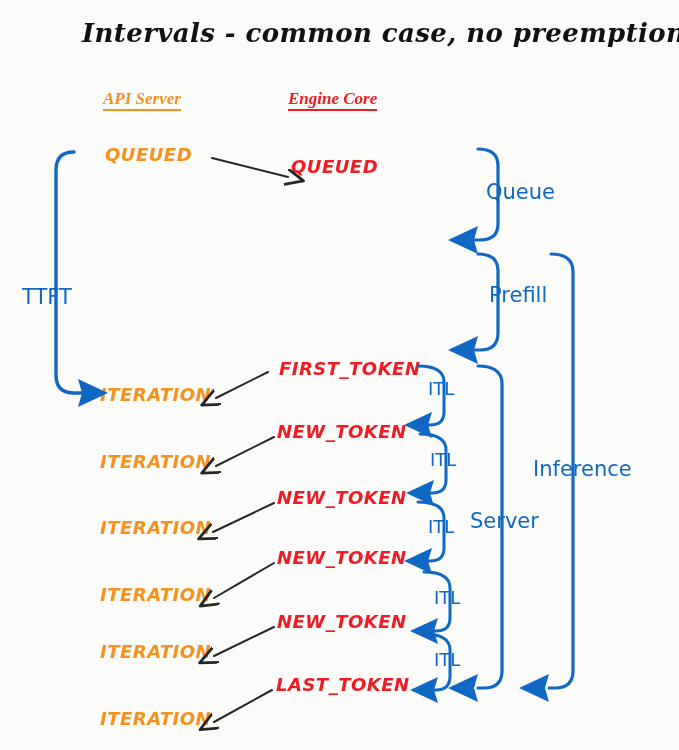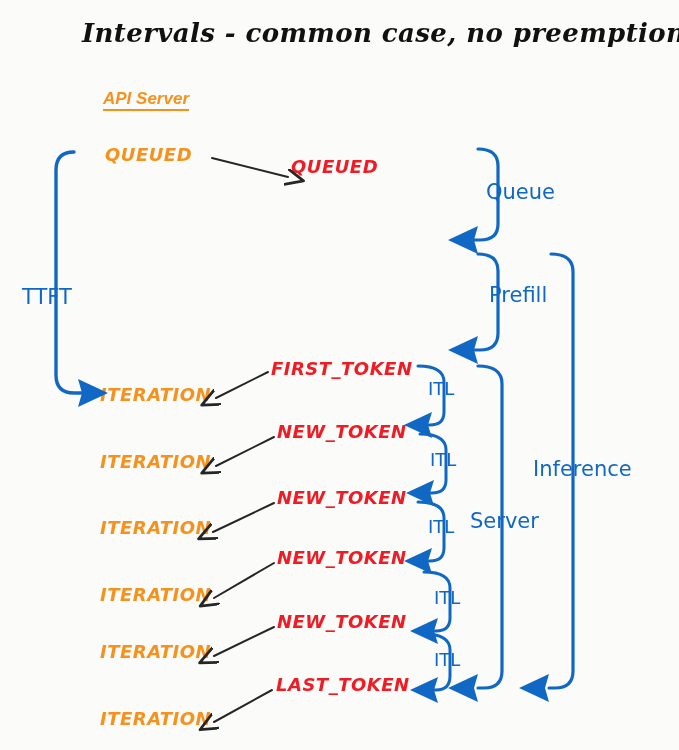--- a/index.html
+++ b/index.html
@@ -31,21 +31,21 @@
   .title {
     font-family: "DejaVu Serif", serif;
     font-style: italic;
     font-weight: 700;
     font-size: 26px;
     color: #111111;
     letter-spacing: 0.4px;
   }
   
   .colhead {
-    font-family: Liberation Sans, sans-serif;
+    font-family: Liberation Serif, serif;
     font-style: italic;
     font-weight: 700;
     font-size: 17px;
     padding-bottom: 2px;
     border-bottom: 2.5px solid currentColor;
   }
   .c-orange { color: #F5921E; }
   .c-red    { color: #EE1C25; }
 
   
@@ -68,31 +68,32 @@
   }
 </style>
 </head>
 <body>
 
 <div id="canvas">
 
   <div class="txt title" style="left:82px; top:20px;">Intervals - common case, no preemptions</div>
 
   <div class="txt colhead c-orange" style="left:103px; top:90px;">API Server</div>
+  <div class="txt colhead c-red" style="left:288px; top:90px;">Engine Core</div>
 
   <div class="txt state c-orange" style="left:105px; top:146px;">QUEUED</div>
   <div class="txt state c-orange" style="left:100px; top:386px;">ITERATION</div>
   <div class="txt state c-orange" style="left:100px; top:453px;">ITERATION</div>
   <div class="txt state c-orange" style="left:100px; top:519px;">ITERATION</div>
   <div class="txt state c-orange" style="left:100px; top:586px;">ITERATION</div>
   <div class="txt state c-orange" style="left:100px; top:643px;">ITERATION</div>
   <div class="txt state c-orange" style="left:100px; top:710px;">ITERATION</div>
 
   <div class="txt state c-red" style="left:291px; top:158px;">QUEUED</div>
-  <div class="txt state c-red" style="left:271px; top:360px;">FIRST_TOKEN</div>
+  <div class="txt state c-red" style="left:279px; top:360px;">FIRST_TOKEN</div>
   <div class="txt state c-red" style="left:277px; top:423px;">NEW_TOKEN</div>
   <div class="txt state c-red" style="left:277px; top:489px;">NEW_TOKEN</div>
   <div class="txt state c-red" style="left:277px; top:549px;">NEW_TOKEN</div>
   <div class="txt state c-red" style="left:277px; top:613px;">NEW_TOKEN</div>
   <div class="txt state c-red" style="left:276px; top:676px;">LAST_TOKEN</div>
 
   <div class="txt ilabel" style="left:22px; top:263px;margin-top:24px;">TTFT</div>
   <div class="txt ilabel" style="left:486px; top:182px;">Queue</div>
   <div class="txt ilabel" style="left:489px; top:285px;">Prefill</div>
   <div class="txt ilabel" style="left:533px; top:459px;">Inference</div>

